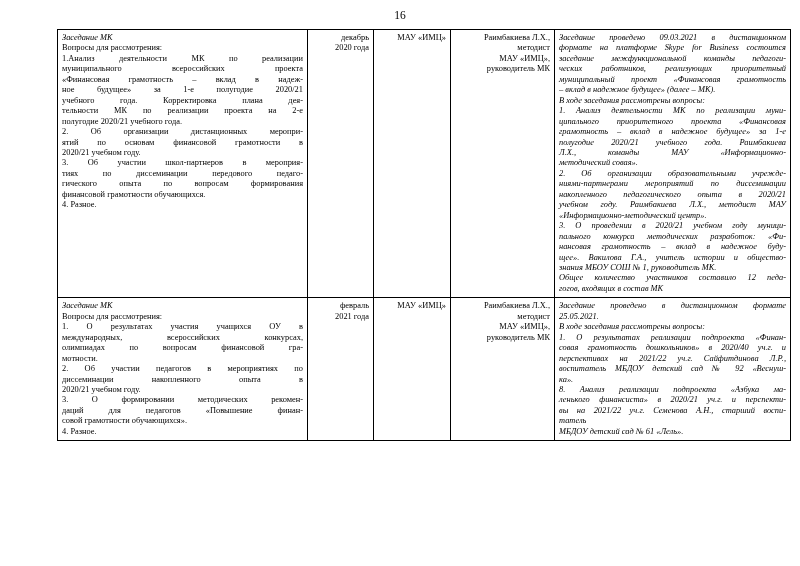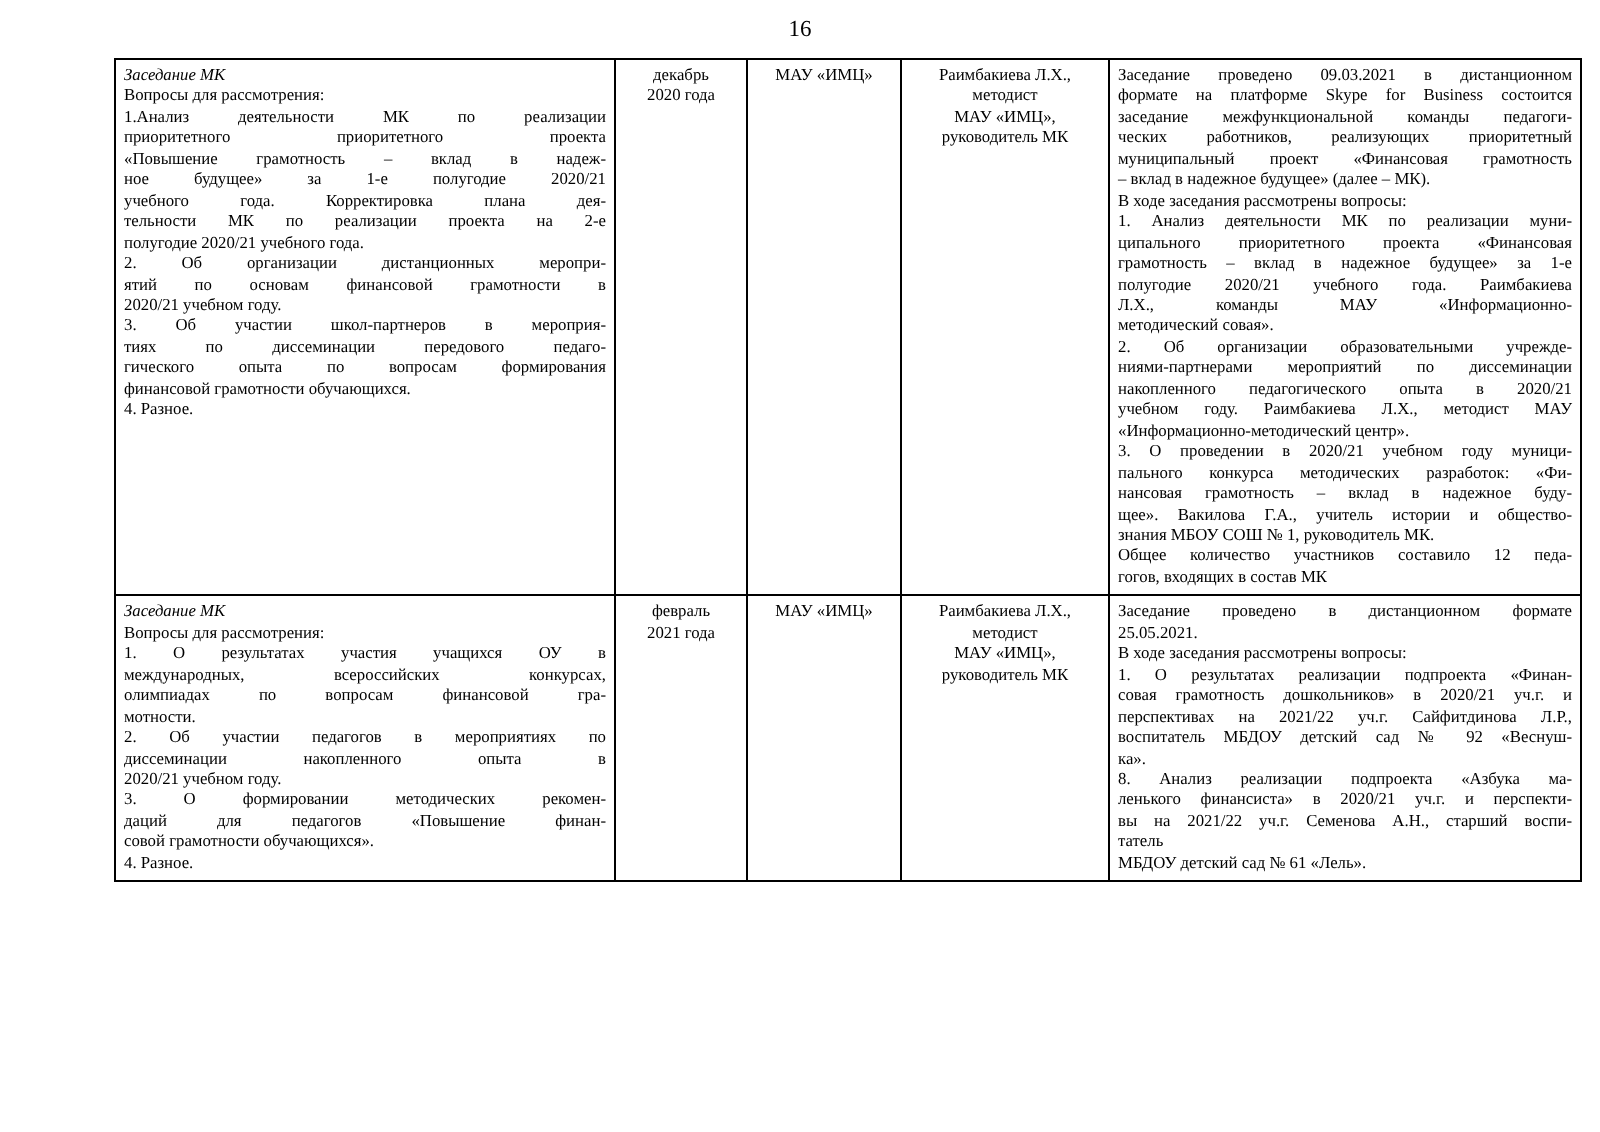--- a/index.html
+++ b/index.html
@@ -41,24 +41,24 @@
     vertical-align: top;
     padding: 3px 4px 3px 4px;
     font-size: 8.4px;
     line-height: 10.45px;
     font-family: "Liberation Serif", "DejaVu Serif", serif;
   }
   .col-topic   { width: 241px; }
   .col-date    { width: 57px; }
   .col-org     { width: 68px; }
   .col-person  { width: 95px; }
-  .col-result  { width: 227px; }
+  .col-result  { width: 227px; font-style: italic; }
 
   .cell-just { text-align: justify; text-justify: inter-word; hyphens: manual; margin-left: 20px; }
-  .cell-center { text-align: center; }
+  .cell-center { text-align: right; }
 
   .italic-head {
     font-style: italic;
     text-align: left;
     display: block;
   }
   .line { display: block; }
   .just-line {
     display: block;
     text-align: justify;
@@ -74,22 +74,22 @@
   <div class="page-number">16</div>
 
   <table class="doc-table">
     <tbody>
 
       <tr>
         <td class="col-topic cell-just">
           <span class="italic-head">Заседание МК</span>
           <span class="line">Вопросы для рассмотрения:</span>
           <span class="just-line">1.Анализ деятельности МК по реализации</span>
-          <span class="just-line">приоритетного приоритетного проекта</span>
-          <span class="just-line">«Повышение грамотность – вклад в надеж-</span>
+          <span class="just-line">муниципального всероссийских проекта</span>
+          <span class="just-line">«Финансовая грамотность – вклад в надеж-</span>
           <span class="just-line">ное будущее» за 1-е полугодие 2020/21</span>
           <span class="just-line">учебного года.   Корректировка плана дея-</span>
           <span class="just-line">тельности МК по реализации проекта на 2-е</span>
           <span class="line">полугодие 2020/21 учебного года.</span>
           <span class="just-line">2. Об организации дистанционных меропри-</span>
           <span class="just-line">ятий по основам финансовой грамотности в</span>
           <span class="line">2020/21 учебном году.</span>
           <span class="just-line">3. Об участии школ-партнеров в мероприя-</span>
           <span class="just-line">тиях по диссеминации передового педаго-</span>
           <span class="just-line">гического опыта по вопросам формирования</span>
@@ -173,21 +173,21 @@
           <span class="line">методист</span>
           <span class="line">МАУ «ИМЦ»,</span>
           <span class="line">руководитель МК</span>
         </td>
 
         <td class="col-result cell-just">
           <span class="just-line">Заседание проведено в дистанционном формате</span>
           <span class="line">25.05.2021.</span>
           <span class="line">В ходе заседания рассмотрены вопросы:</span>
           <span class="just-line">1. О результатах реализации подпроекта «Финан-</span>
-          <span class="just-line">совая грамотность дошкольников» в 2020/21 уч.г. и</span>
+          <span class="just-line">совая грамотность дошкольников» в 2020/40 уч.г. и</span>
           <span class="just-line">перспективах на 2021/22 уч.г. Сайфитдинова Л.Р.,</span>
           <span class="just-line">воспитатель МБДОУ детский сад № 92 «Веснуш-</span>
           <span class="line">ка».</span>
           <span class="just-line">8. Анализ реализации подпроекта «Азбука ма-</span>
           <span class="just-line">ленького финансиста» в 2020/21 уч.г. и перспекти-</span>
           <span class="just-line">вы на 2021/22 уч.г. Семенова А.Н., старший воспи-</span>
           <span class="line">татель</span>
           <span class="line">МБДОУ детский сад № 61 «Лель».</span>
         </td>
       </tr>

